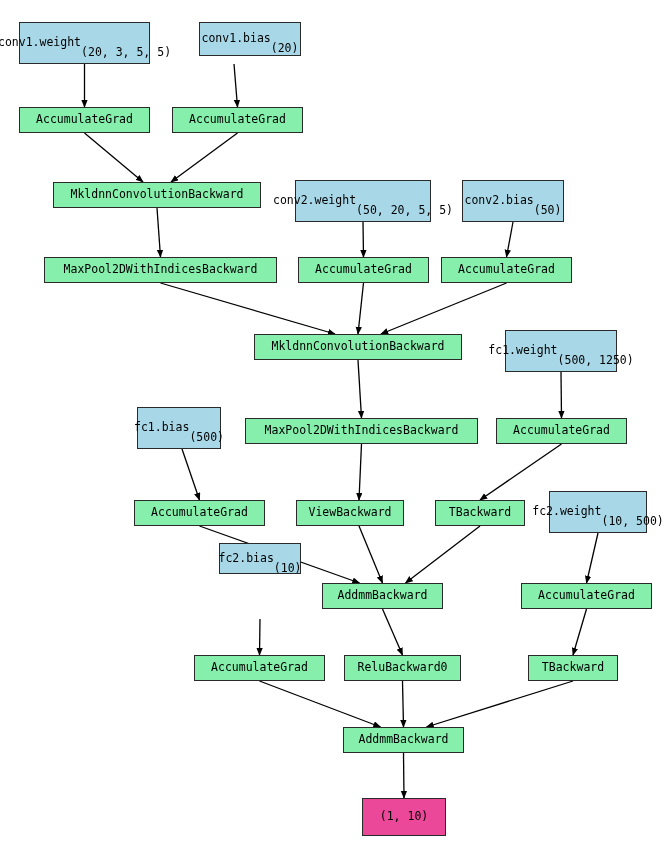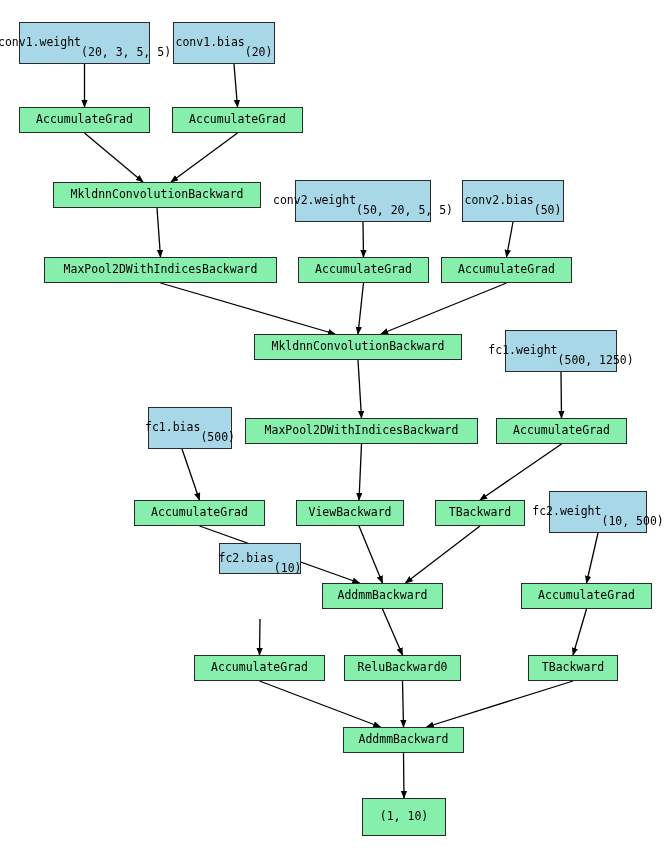--- a/index.html
+++ b/index.html
@@ -42,21 +42,21 @@
     white-space: nowrap;
     z-index: 2;
   }
   .node.param {
     background: #a8d8e8;
   }
   .node.op {
     background: #86efac;
   }
   .node.output {
-    background: #86efac;
+    background: #ec4899;
   }
   .node .line1 { display: block; }
   .node .line2 { display: block; margin-top: 20px; }
 </style>
 </head>
 <body>
 
 <div id="graph-canvas">
   <svg id="edge-layer" viewBox="0 0 671 861" width="671" height="861">
     <defs>
@@ -91,21 +91,21 @@
         <line x1="402.5" y1="681" x2="403.5" y2="727" stroke="#000000" stroke-width="1.3" marker-end="url(#arrowhead)"></line>
         <line x1="573" y1="681" x2="426.5" y2="727" stroke="#000000" stroke-width="1.3" marker-end="url(#arrowhead)"></line>
         <line x1="403.5" y1="753" x2="404" y2="798" stroke="#000000" stroke-width="1.3" marker-end="url(#arrowhead)"></line>
       </g>
   </svg>
   <div id="nodes-group">
       <div class="node param" style="left: 19px; top: 22px; width: 131px; height: 42px;">
         <span class="line1">conv1.weight</span>
         <span class="line2">(20, 3, 5, 5)</span>
       </div>
-      <div class="node param" style="left: 173px; top: 22px; width: 102px; height: 42px; text-align: right;">
+      <div class="node param" style="left: 199px; top: 22px; width: 102px; height: 34px; text-align: right;">
         <span class="line1">conv1.bias</span>
         <span class="line2">(20)</span>
       </div>
       <div class="node op" style="left: 19px; top: 107px; width: 131px; height: 26px;">
         <span class="line1">AccumulateGrad</span>
       </div>
       <div class="node op" style="left: 172px; top: 107px; width: 131px; height: 26px;">
         <span class="line1">AccumulateGrad</span>
       </div>
       <div class="node op" style="left: 53px; top: 182px; width: 208px; height: 26px;">
@@ -128,21 +128,21 @@
       <div class="node op" style="left: 441px; top: 257px; width: 131px; height: 26px;">
         <span class="line1">AccumulateGrad</span>
       </div>
       <div class="node op" style="left: 254px; top: 334px; width: 208px; height: 26px;">
         <span class="line1">MkldnnConvolutionBackward</span>
       </div>
       <div class="node param" style="left: 505px; top: 330px; width: 112px; height: 42px;">
         <span class="line1">fc1.weight</span>
         <span class="line2">(500, 1250)</span>
       </div>
-      <div class="node param" style="left: 148px; top: 407px; width: 84px; height: 42px;">
+      <div class="node param" style="left: 137px; top: 407px; width: 84px; height: 42px;">
         <span class="line1">fc1.bias</span>
         <span class="line2">(500)</span>
       </div>
       <div class="node op" style="left: 245px; top: 418px; width: 233px; height: 26px;">
         <span class="line1">MaxPool2DWithIndicesBackward</span>
       </div>
       <div class="node op" style="left: 496px; top: 418px; width: 131px; height: 26px;">
         <span class="line1">AccumulateGrad</span>
       </div>
       <div class="node op" style="left: 134px; top: 500px; width: 131px; height: 26px;">

